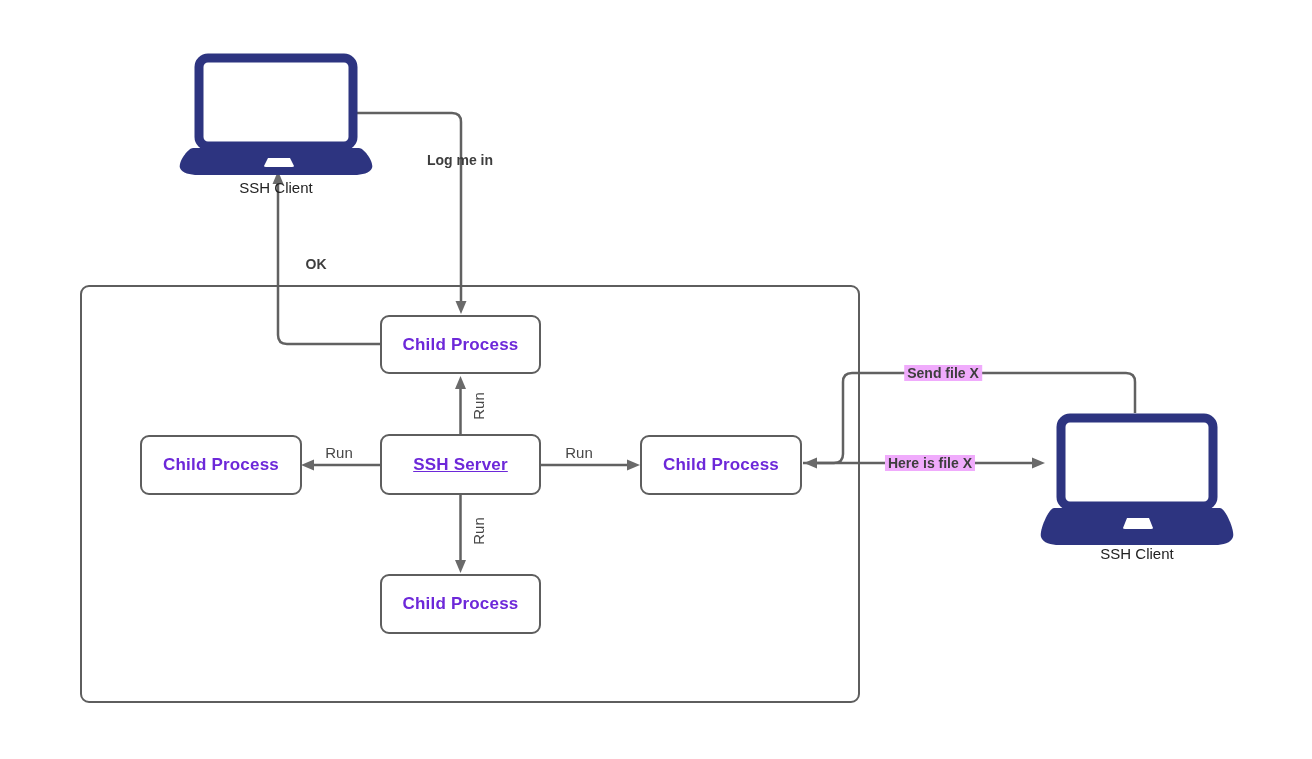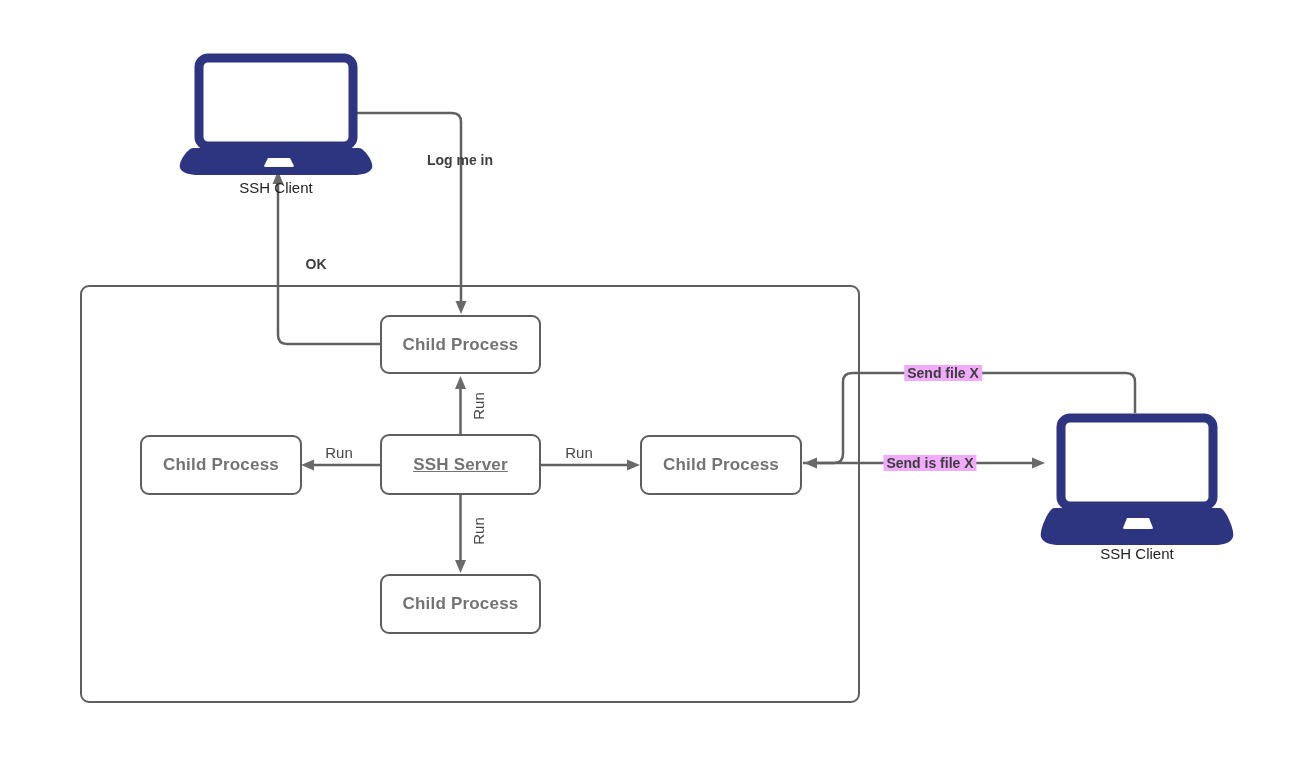--- a/index.html
+++ b/index.html
@@ -17,21 +17,21 @@
     border:2px solid #5e5e5e;border-radius:9px;
     background:transparent;
   }
   .node{
     position:absolute;
     box-sizing:border-box;
     background:#ffffff;
     border:2.5px solid #5e5e5e;
     border-radius:9px;
     display:flex;align-items:center;justify-content:center;
-    font-size:17px;font-weight:bold;color:#737373;
+    font-size:17px;font-weight:bold;color:#6d28d9;
     letter-spacing:.2px;
   }
   .node.child{width:162px;height:60px;}
   .node.server{width:161px;height:61px;text-decoration:underline;}
   .edge-label{
     position:absolute;
     transform:translate(-50%,-50%);
     font-size:14px;font-weight:bold;color:#3d3d3d;
     white-space:nowrap;
   }
@@ -128,19 +128,19 @@
   <div class="run-label vertical" style="left:478px;top:406px;">Run</div>
 
   <div class="run-label vertical" style="left:478px;top:531px;">Run</div>
 
   <div class="run-label" style="left:339px;top:452px;">Run</div>
 
   <div class="run-label" style="left:579px;top:452px;">Run</div>
 
   <div class="edge-label halo" style="left:943px;top:373px;">Send file X</div>
 
-  <div class="edge-label halo" style="left:930px;top:463px;">Send is file X</div>
+  <div class="edge-label halo" style="left:930px;top:463px;">Here is file X</div>
 
   <div class="client-label" style="left:276px;top:187px;">SSH Client</div>
 
   <div class="client-label" style="left:1137px;top:553px;">SSH Client</div>
 
 </div>
 
 </body></html>

